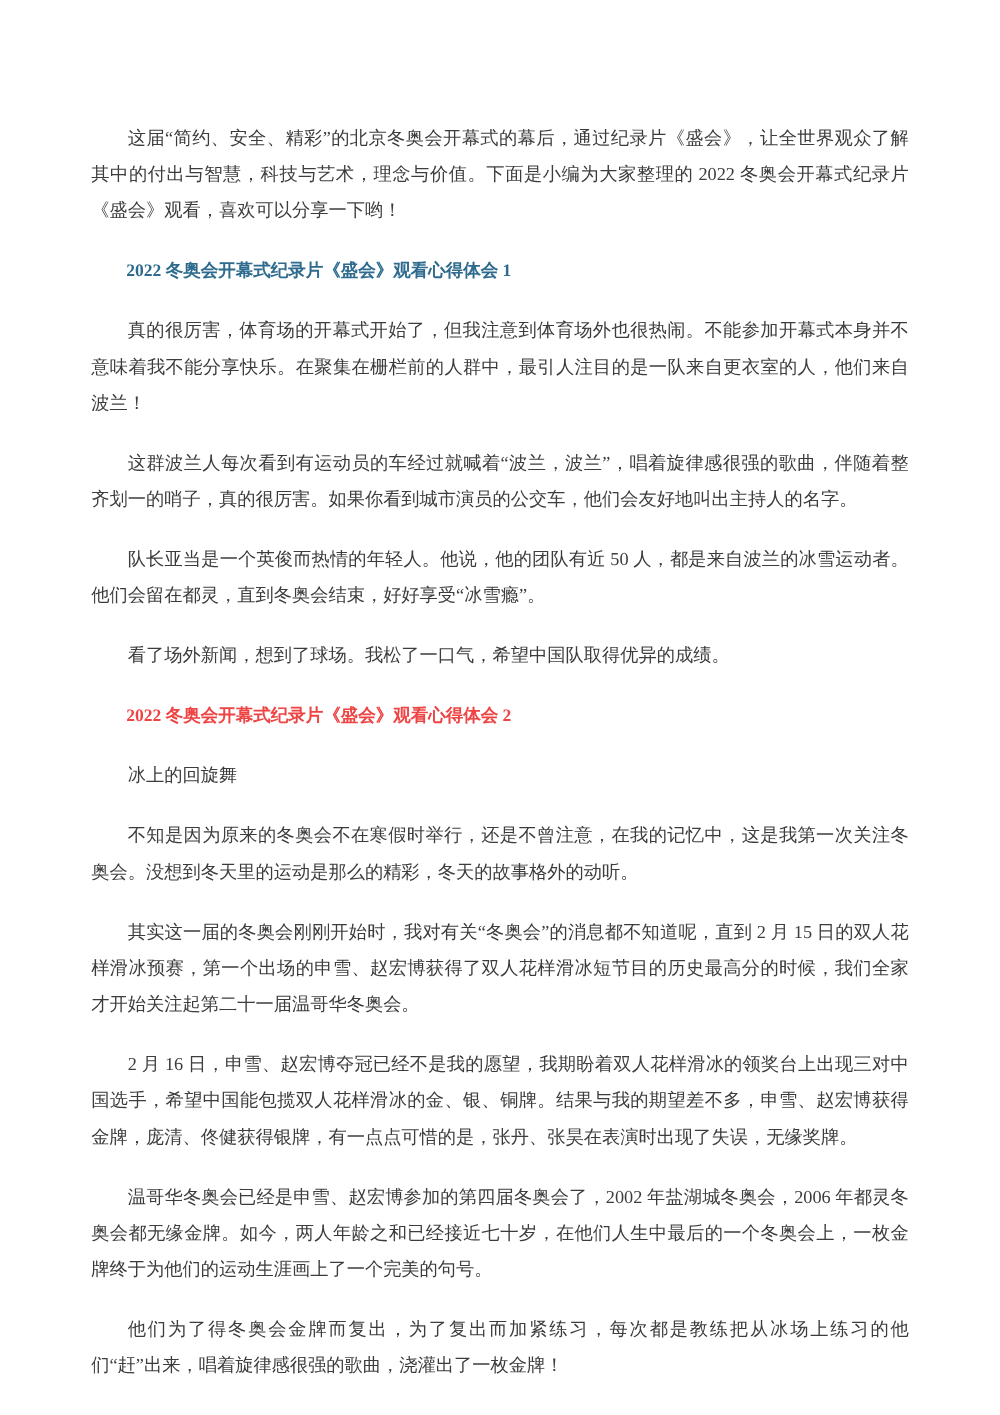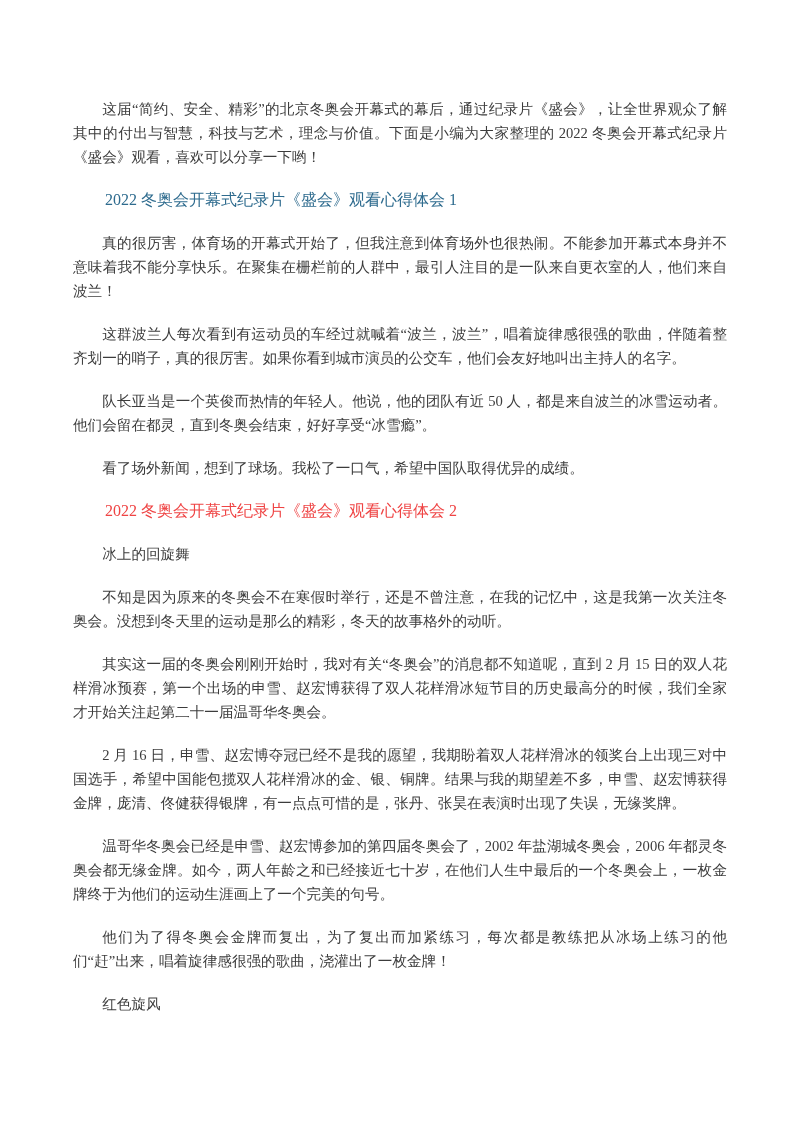--- a/index.html
+++ b/index.html
@@ -13,34 +13,34 @@
     overflow: hidden;
   }
   .page {
     box-sizing: border-box;
     width: 800px;
     height: 1132px;
     padding: 97px 73px 40px 73px;
     background: #ffffff;
     font-family: "Liberation Serif", "DejaVu Serif", serif;
     font-size: 14.6px;
-    line-height: 24px;
+    line-height: 29px;
     color: #3c3c3c;
   }
   .para {
     margin: 0 0 19px 0;
     text-indent: 2em;
     text-align: justify;
     word-break: break-all;
   }
   .heading {
     margin: 0 0 19px 0;
     text-indent: 2em;
-    font-size: 16px;
-    font-weight: normal;
+    font-size: 14px;
+    font-weight: bold;
     color: #2e6b8e;
   }
 </style>
 </head>
 <body style="background: rgb(255, 255, 255);">
 
 <div class="page" style="color: rgb(60, 60, 60);">
   <p class="para">这届“简约、安全、精彩”的北京冬奥会开幕式的幕后，通过纪录片《盛会》，让全世界观众了解其中的付出与智慧，科技与艺术，理念与价值。下面是小编为大家整理的 2022 冬奥会开幕式纪录片《盛会》观看，喜欢可以分享一下哟！</p>
   <h2 class="heading" style="color: rgb(46, 107, 142);">2022 冬奥会开幕式纪录片《盛会》观看心得体会 1</h2>
   <p class="para">真的很厉害，体育场的开幕式开始了，但我注意到体育场外也很热闹。不能参加开幕式本身并不意味着我不能分享快乐。在聚集在栅栏前的人群中，最引人注目的是一队来自更衣室的人，他们来自波兰！</p>

